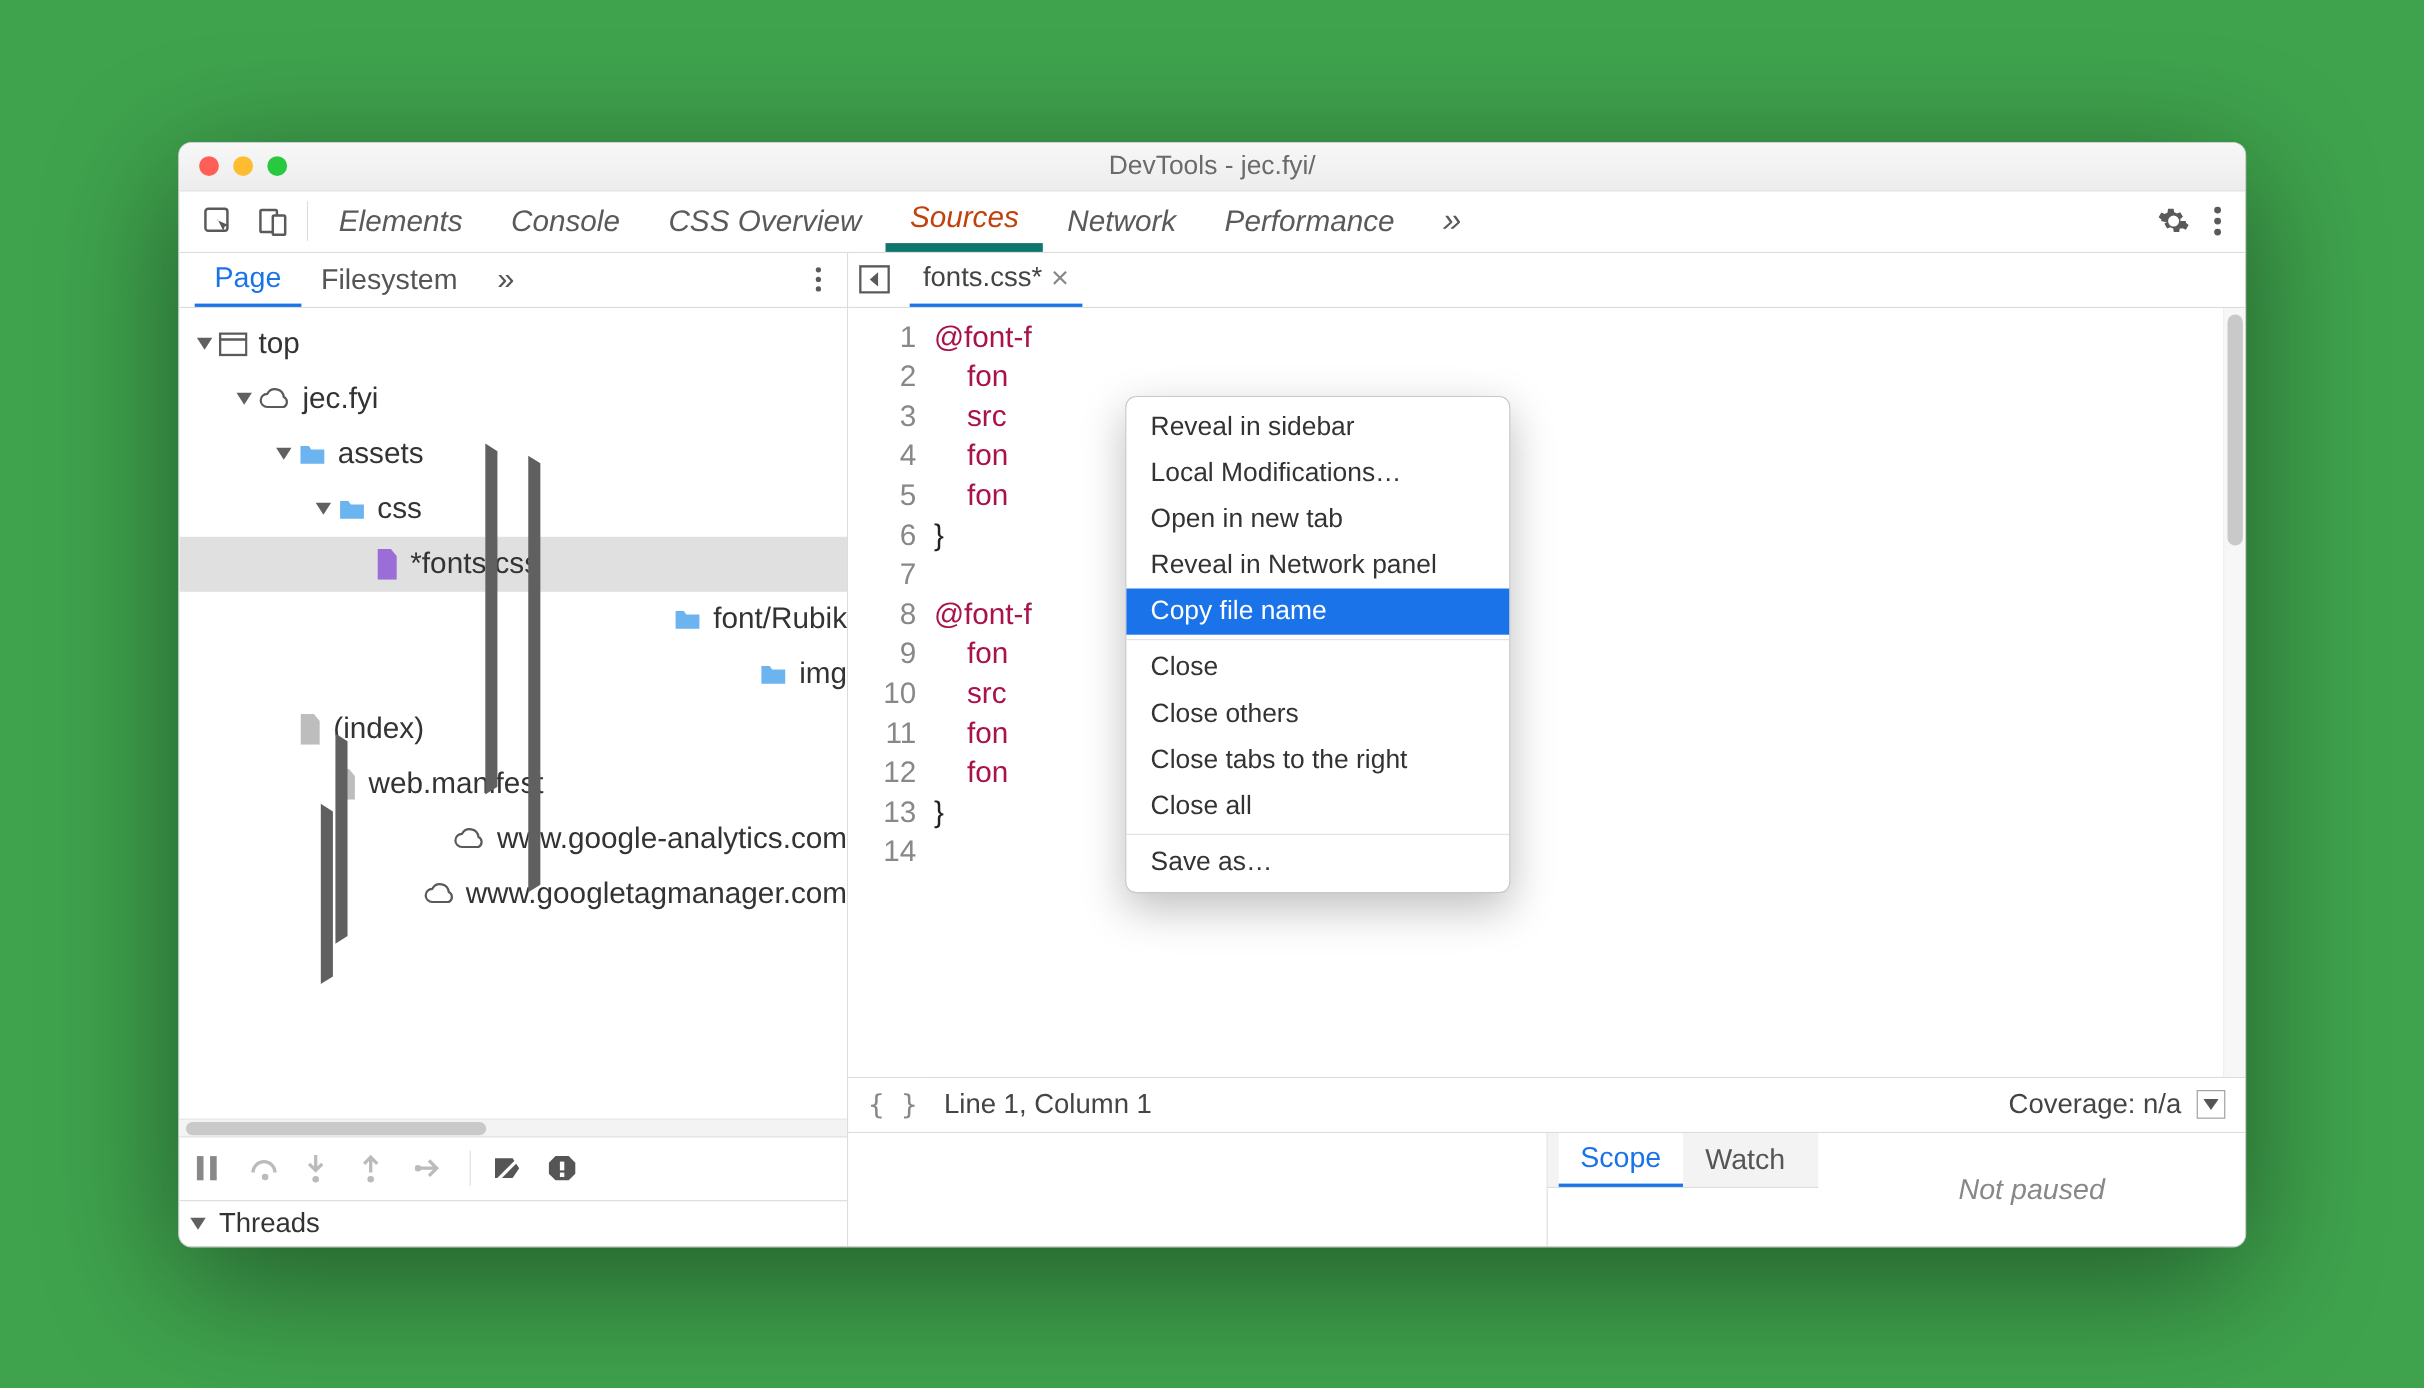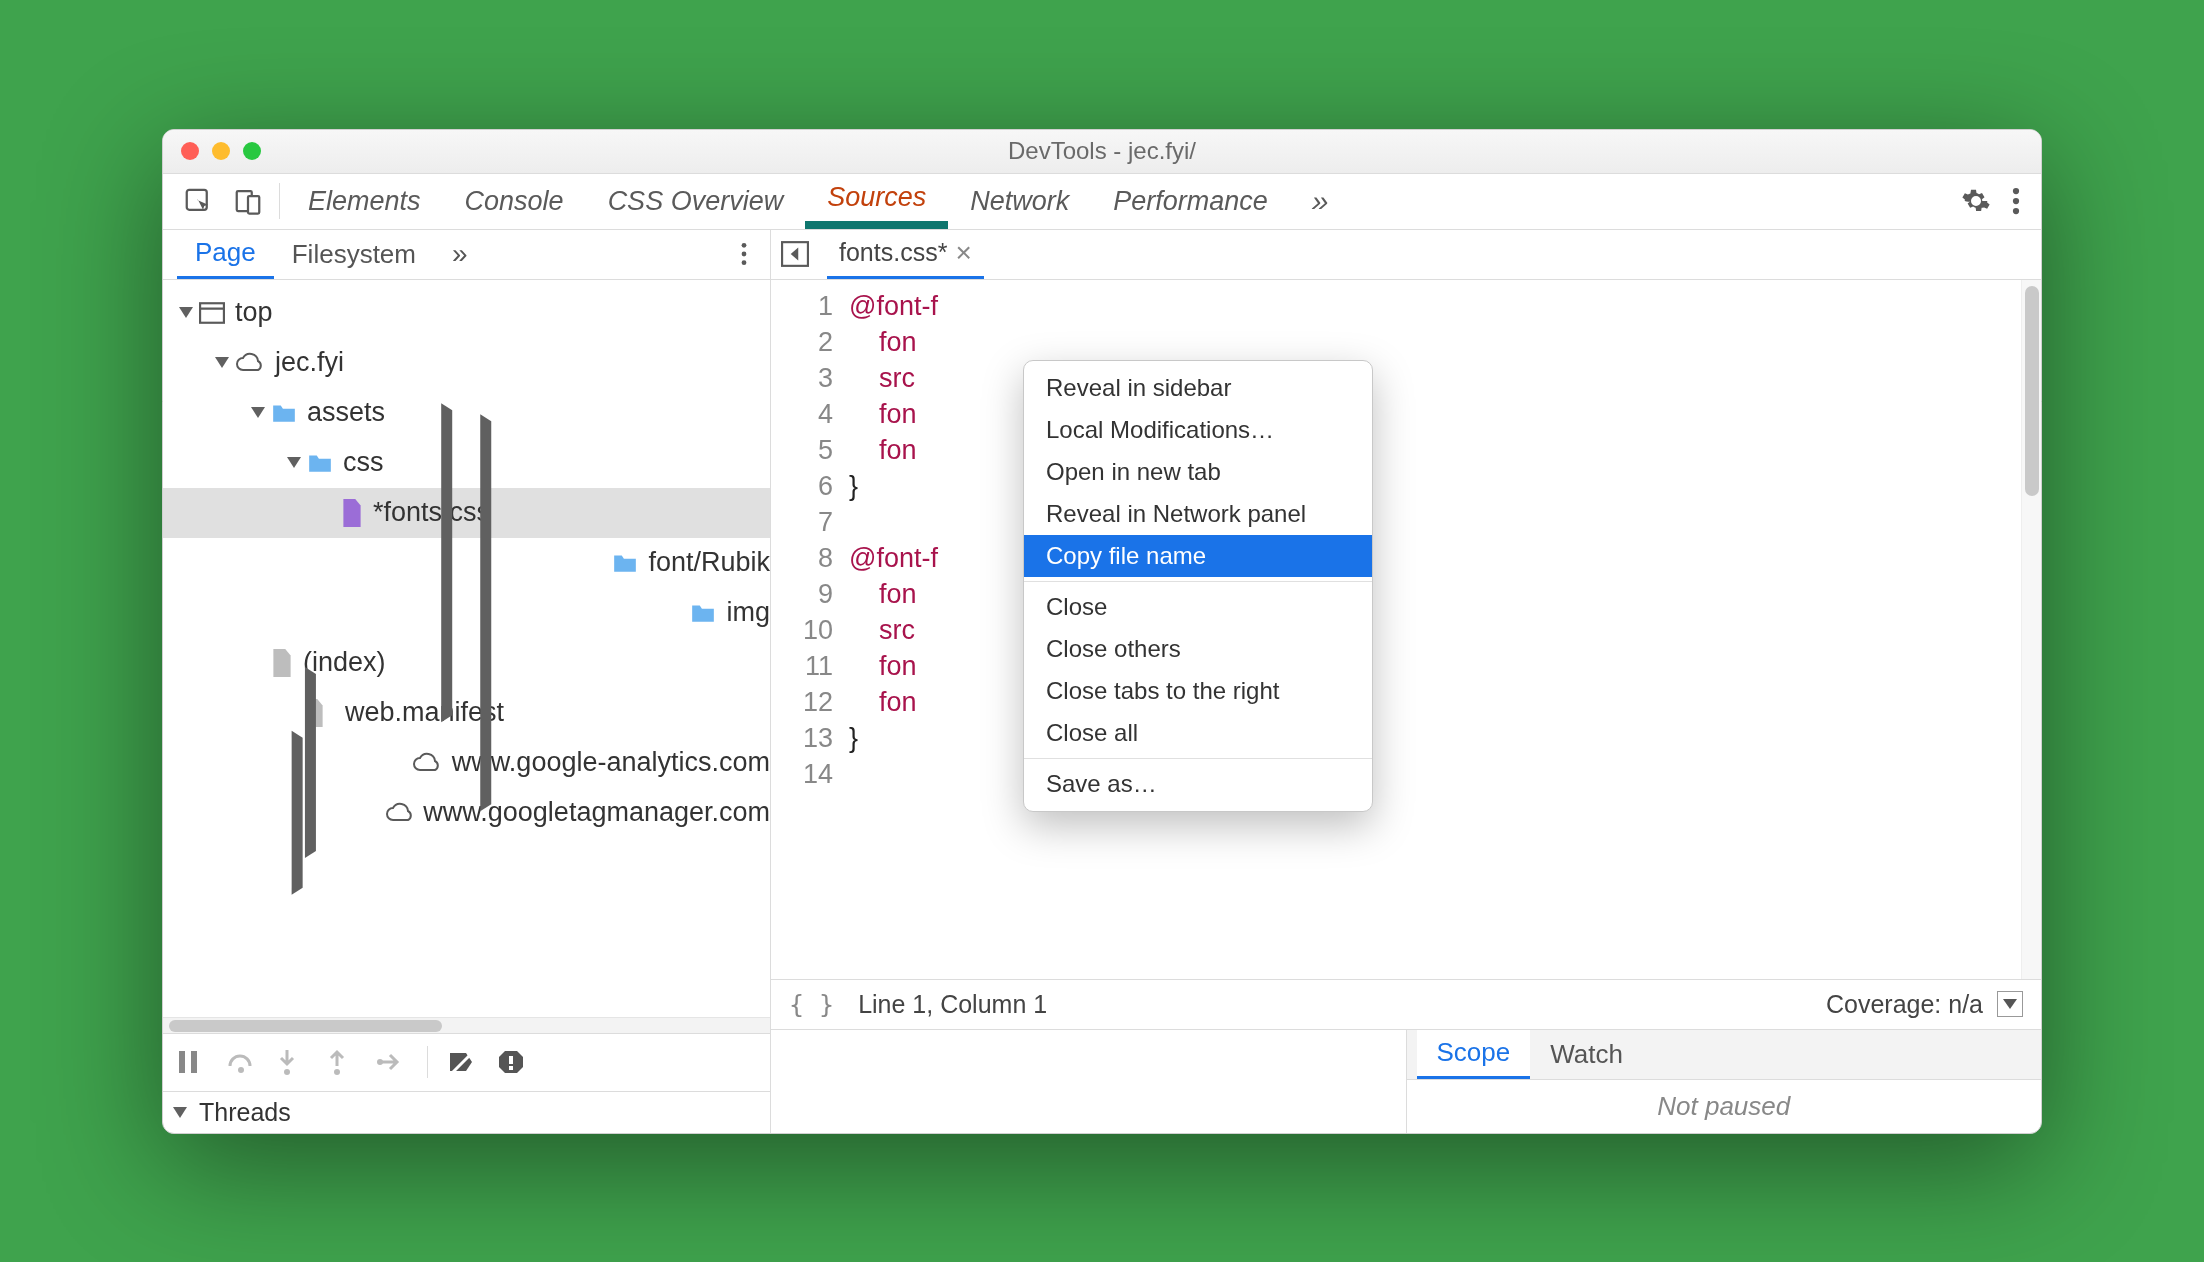--- a/index.html
+++ b/index.html
@@ -44,21 +44,21 @@
   .mainsplit{ flex:1; display:flex; flex-direction:column;}
   .editor{ flex:1; display:flex; font-family: Menlo, "SF Mono", monospace; font-size:27px; overflow:hidden; position:relative;}
   .gutter{ width:72px; text-align:right; padding:8px 10px 0 0; color:#888; background:#fff; line-height:36px;}
   .code{ flex:1; padding:8px 0 0 6px; color:#222; line-height:36px; white-space:pre;}
   .kw{color:#a8134c;} .str{color:#0c828a;}
   .scrollV{ width:20px; background:#f7f7f7; border-left:1px solid #eee;}
   .scrollV span{display:block;width:14px;height:210px;background:#c9c9c9;border-radius:7px;margin:6px auto 0;}
   .statusbar{ height:50px; border-top:1px solid #dcdcdc; display:flex; align-items:center; padding:0 18px; font-size:25px; color:#444;}
   .bottom{ height:104px; border-top:1px solid #dcdcdc; display:flex;}
   .bleft{flex:1; border-right:1px solid #dcdcdc;}
-  .bright{flex:1; display:flex; flex-direction:column;}
+  .bright{flex:1; display:flex; flex-direction:row;}
   .btabs{height:50px; background:#f3f3f3; border-bottom:1px solid #dcdcdc; display:flex; align-items:center; padding:0 10px; font-size:26px; color:#555;}
   .btab{padding:0 20px; height:100%; display:flex; align-items:center;}
   .btab.active{color:#1a73e8; border-bottom:3px solid #1a73e8; background:#fff;}
   .bbody{flex:1; display:flex;align-items:center; justify-content:center; font-style:italic; color:#888; font-size:26px; overflow:hidden;}
   
   .ctx{ position:absolute; left:860px; top:230px; width:350px; background:#fff; border:1px solid #c8c8c8; border-radius:10px; box-shadow:0 14px 40px rgba(0,0,0,.25); padding:6px 0; font-size:24px; color:#333;}
   .ci{ padding:7px 22px; cursor:pointer;}
   .ci.sep{border-top:1px solid #e0e0e0; margin-top:4px; padding-top:11px;}
   .ci.hl{ background:#1a73e8; color:#fff;}
   
@@ -204,21 +204,21 @@
                 </svg>
               </span>
           <span style="margin-left:10px;">(index)</span>
         </div>
         <div class="trow" style="padding-left:140px;">
           <span class="ico">
                 <svg width="22" height="28" viewBox="0 0 20 26" fill="#bdbdbd">
                   <path d="M2 0h11l5 6v20H2z"></path>
                 </svg>
               </span>
-          <span style="margin-left:20px;">web.manifest</span>
+          <span style="margin-left:10px;">web.manifest</span>
         </div>
         <div class="trow" style="padding-left:52px;">
           <span class="disc right"></span>
           <span class="ico">
                 <svg width="30" height="22" viewBox="0 0 30 22" fill="none" stroke="#5a5a5a" stroke-width="2">
                   <path d="M8 18a6 6 0 010-12 8 8 0 0115 3 5 5 0 010 9H8z"></path>
                 </svg>
               </span>
           <span style="margin-left:10px;">www.google-analytics.com</span>
         </div>

